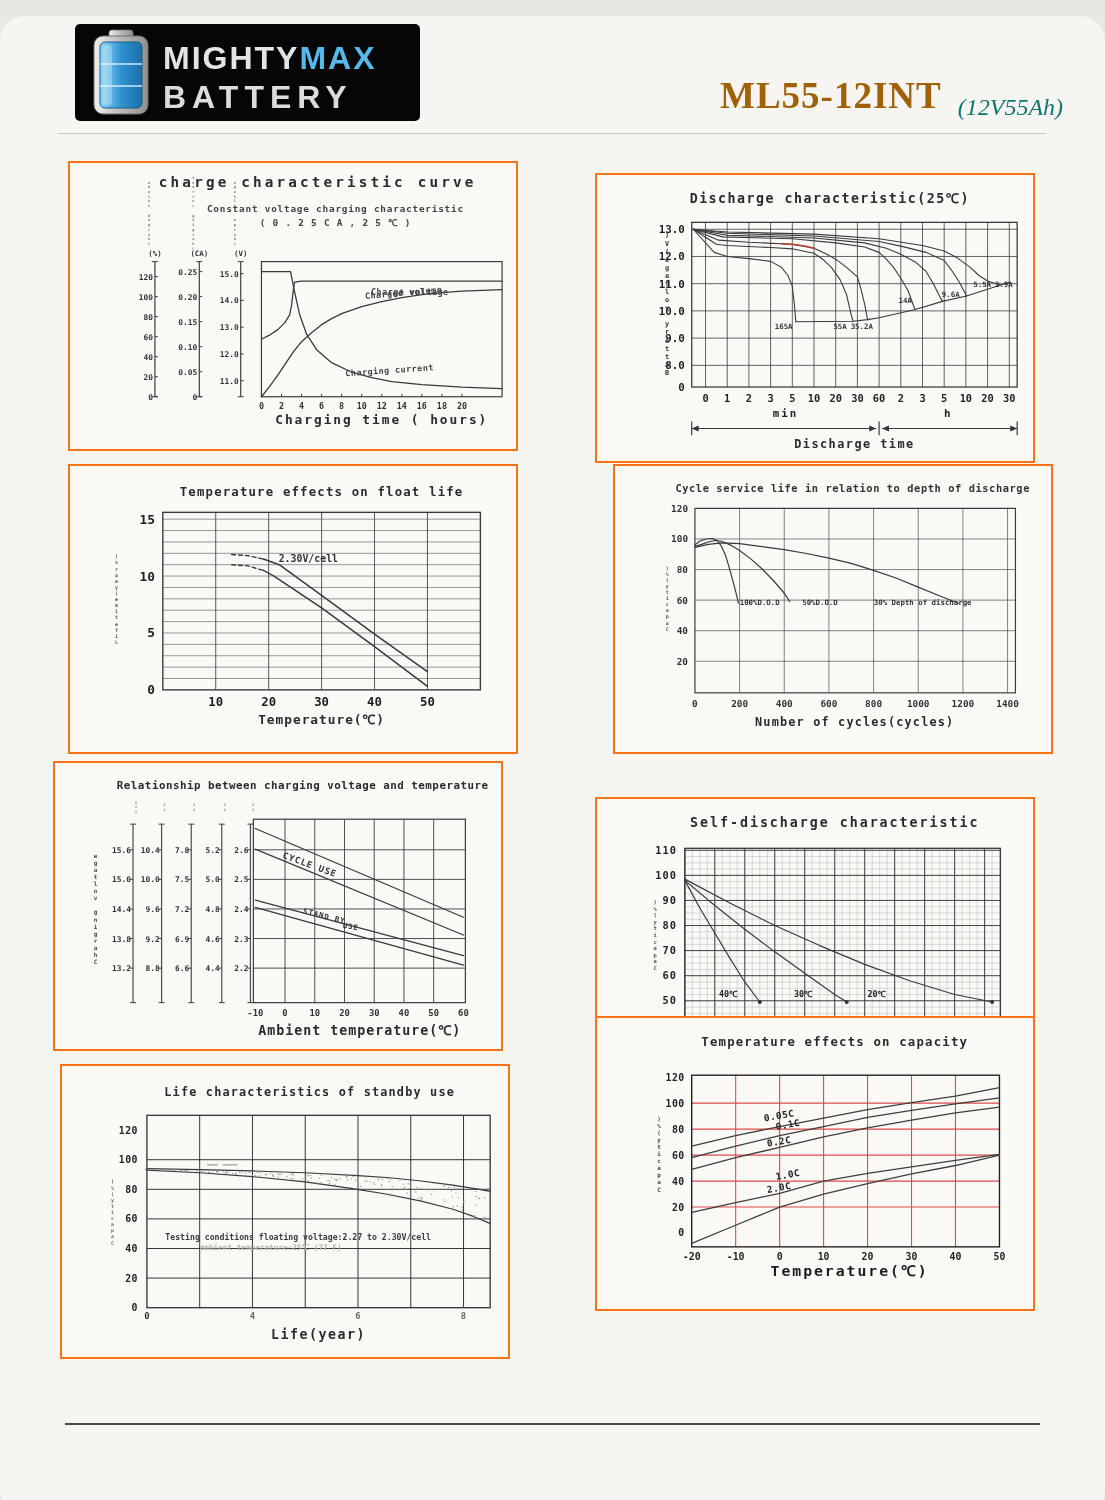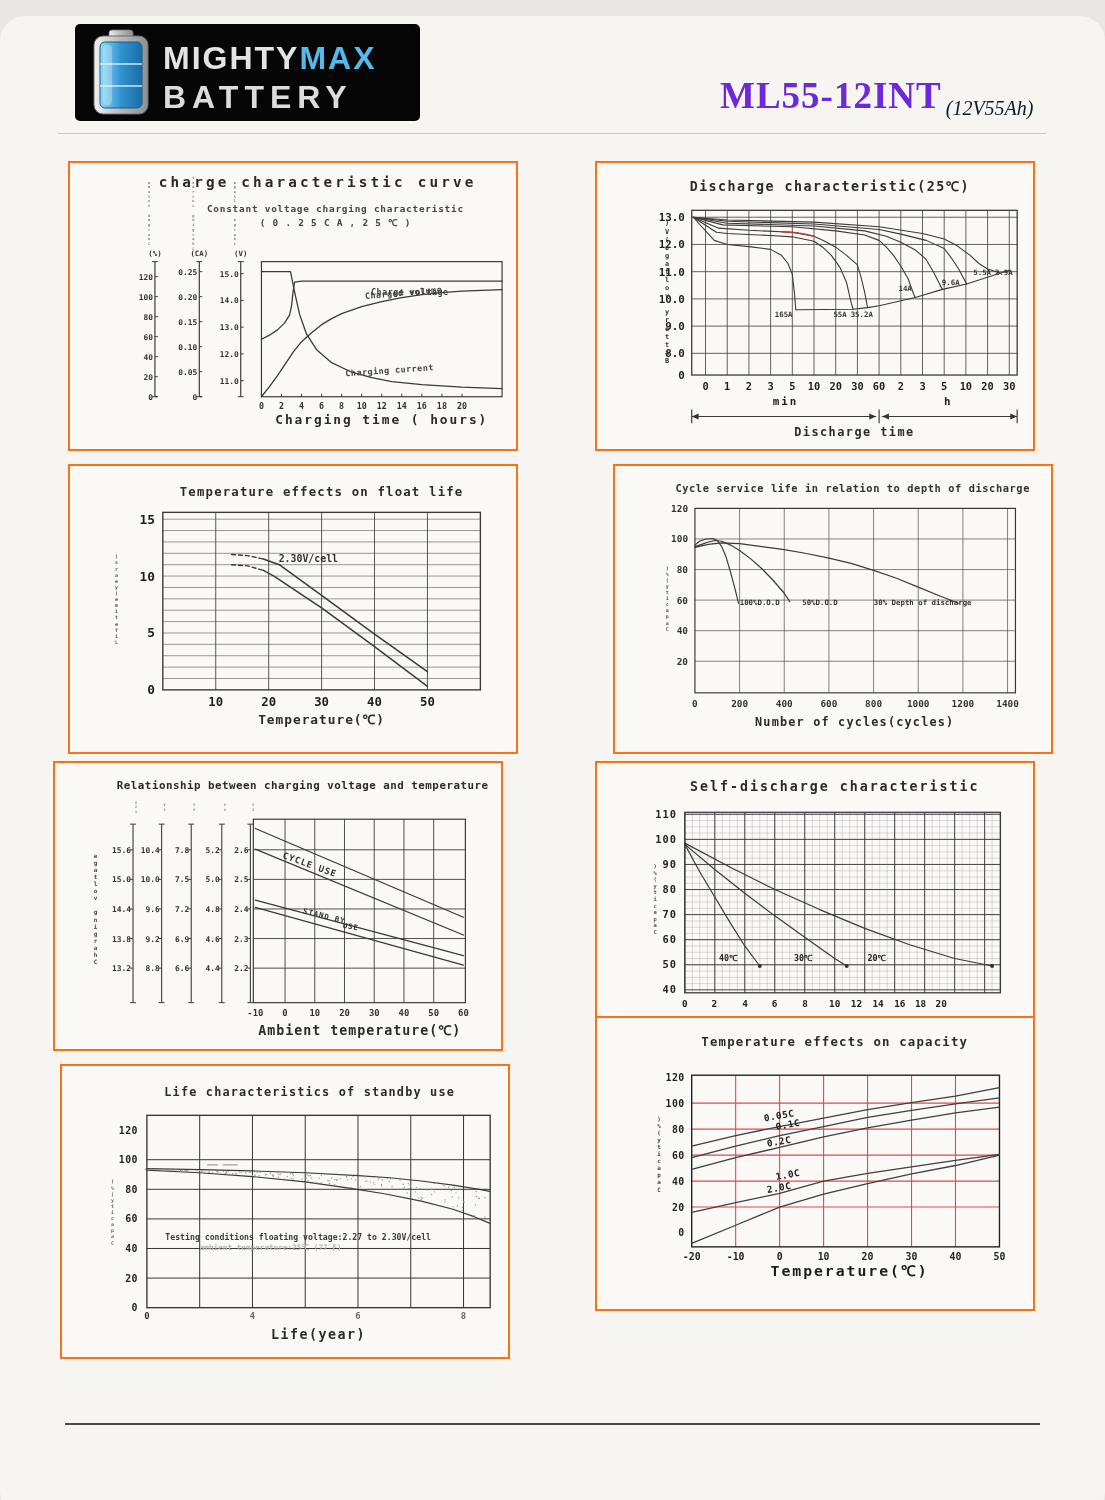--- a/index.html
+++ b/index.html
@@ -1,21 +1,21 @@
 <!DOCTYPE html>
 <html><head>
 <meta charset="utf-8">
 <style>
   html,body{margin:0;padding:0;background:#e8e7e4;}
   .page{position:relative;width:1105px;height:1500px;background:#f6f5f2;margin:16px auto;
         font-family:"Liberation Sans",sans-serif;overflow:hidden;border-radius:25px;}
   .logo{position:absolute;left:75px;top:8px;width:345px;height:97px;}
   .model{position:absolute;left:720px;top:58px;white-space:nowrap;}
-  .model .num{font-family:"Liberation Serif",serif;font-weight:bold;font-size:37px;color:#6d28d9;letter-spacing:1px;}
-  .model .cap{font-family:"Liberation Serif",serif;font-style:italic;font-size:20px;color:#0f172a;position:relative;top:7px;left:4px;}
+  .model .num{font-family:"Liberation Serif",serif;font-weight:bold;font-size:37px;color:#a16207;letter-spacing:1px;}
+  .model .cap{font-family:"Liberation Serif",serif;font-style:italic;font-size:24px;color:#0f766e;position:relative;top:7px;left:16px;}
   .hrule{position:absolute;left:58px;top:117px;width:988px;height:1px;background:#c9c8c4;}
   .brule{position:absolute;left:65px;top:1407px;width:975px;height:2px;background:#4a4947;}
   .panel{position:absolute;background:#faf9f6;border:2px solid #f97316;box-sizing:border-box;}
   .panel svg{display:block;}
   svg text{font-family:"DejaVu Sans Mono","Liberation Mono",monospace;font-weight:700;}
   .logotext{font-family:"Liberation Sans",sans-serif;font-weight:800;}
 </style>
 </head>
 <body>
 
@@ -179,21 +179,21 @@
         <text x="166" y="78.39999999999999" font-size="3.6" text-anchor="middle" fill="#777" letter-spacing="0">h</text>
         <text x="166" y="83.2" font-size="3.6" text-anchor="middle" fill="#777" letter-spacing="0">C</text>
         <polyline points="193,110.14814814814817 222.48333333333335,110.14814814814817 224.00833333333333,117.75925925925928 226.55,130.44444444444446 231.63333333333333,153.27777777777777 238.75,173.57407407407408 248.91666666666666,189.30370370370372 264.1666666666667,202.4962962962963 284.5,212.13703703703703 304.8333333333333,217.71851851851852 325.16666666666663,221.77777777777777 355.66666666666663,224.82222222222222 396.33333333333337,227.35925925925926 437,228.88148148148147" fill="none" stroke="#3a3a3a" stroke-width="1.3" stroke-linejoin="round" stroke-linecap="round"></polyline>
         <polyline points="193,178.67326732673266 201.13333333333333,174.6039603960396 209.26666666666665,169.17821782178217 216.38333333333333,162.3960396039604 221.46666666666667,154.25742574257427 223.5,144.76237623762373 225.025,131.19801980198017 226.55,120.88910891089108 233.66666666666666,119.80396039603957 437,119.80396039603957" fill="none" stroke="#3a3a3a" stroke-width="1.3" stroke-linejoin="round" stroke-linecap="round"></polyline>
         <polyline points="193,237 201.13333333333333,226.85185185185185 209.26666666666665,215.6888888888889 217.4,203.51111111111112 225.53333333333333,191.33333333333334 233.66666666666666,181.1851851851852 243.83333333333334,172.05185185185184 254,163.93333333333334 264.1666666666667,157.84444444444443 274.3333333333333,152.77037037037036 294.6666666666667,145.66666666666669 315,140.5925925925926 335.33333333333337,136.53333333333336 355.66666666666663,133.48888888888888 376,131.45925925925926 396.33333333333337,129.93703703703704 437,128.4148148148148" fill="none" stroke="#3a3a3a" stroke-width="1.3" stroke-linejoin="round" stroke-linecap="round"></polyline>
         <text x="337.3666666666667" y="134.5037037037037" font-size="8.5" text-anchor="middle" fill="#444" letter-spacing="0.5" transform="rotate(-5 337.3666666666667 134.5037037037037)">Charged volume</text>
         <text x="343.4666666666667" y="133.91089108910893" font-size="8.5" text-anchor="middle" fill="#444" letter-spacing="0.5">Charge voltage</text>
         <text x="323.1333333333333" y="213.15185185185186" font-size="8.5" text-anchor="middle" fill="#444" letter-spacing="0.5" transform="rotate(-4 323.1333333333333 213.15185185185186)">Charging current</text>
       </svg>
     </section>
-  <section class="panel" style="left:595px;top:145px;width:440px;height:290px">
+  <section class="panel" style="left:595px;top:157px;width:440px;height:290px">
       <svg width="436" height="286" viewBox="0 0 440 290">
         <text x="235" y="28" font-size="13.5" text-anchor="middle" fill="#2b2b2b" letter-spacing="1.5">Discharge characteristic(25℃)</text>
         <rect x="95" y="48" width="330" height="167" fill="none" stroke="#3a3a3a" stroke-width="1.3"></rect>
         <line x1="109" y1="48" x2="109" y2="215" stroke="#3a3a3a" stroke-width="0.8"></line>
         <line x1="131" y1="48" x2="131" y2="215" stroke="#3a3a3a" stroke-width="0.8"></line>
         <line x1="153" y1="48" x2="153" y2="215" stroke="#3a3a3a" stroke-width="0.8"></line>
         <line x1="175" y1="48" x2="175" y2="215" stroke="#3a3a3a" stroke-width="0.8"></line>
         <line x1="197" y1="48" x2="197" y2="215" stroke="#3a3a3a" stroke-width="0.8"></line>
         <line x1="219" y1="48" x2="219" y2="215" stroke="#3a3a3a" stroke-width="0.8"></line>
         <line x1="241" y1="48" x2="241" y2="215" stroke="#3a3a3a" stroke-width="0.8"></line>
@@ -506,21 +506,21 @@
         <polyline points="202,66.39999999999998 413,156.40000000000006" fill="none" stroke="#3a3a3a" stroke-width="1.3" stroke-linejoin="round" stroke-linecap="round"></polyline>
         <polyline points="202,87.40000000000006 413,174.4000000000001" fill="none" stroke="#3a3a3a" stroke-width="1.3" stroke-linejoin="round" stroke-linecap="round"></polyline>
         <polyline points="202,138.99999999999997 413,195.40000000000003" fill="none" stroke="#3a3a3a" stroke-width="1.3" stroke-linejoin="round" stroke-linecap="round"></polyline>
         <polyline points="202,146.50000000000009 413,205.00000000000006" fill="none" stroke="#3a3a3a" stroke-width="1.3" stroke-linejoin="round" stroke-linecap="round"></polyline>
         <text x="256.25714285714287" y="106.00000000000001" font-size="9" text-anchor="middle" fill="#333" letter-spacing="1" transform="rotate(20 256.25714285714287 106.00000000000001)">CYCLE USE</text>
         <text x="271.3285714285714" y="157.60000000000008" font-size="7.5" text-anchor="middle" fill="#333" letter-spacing="1" transform="rotate(14 271.3285714285714 157.60000000000008)">STAND BY</text>
         <text x="298.45714285714286" y="168.4000000000001" font-size="7.5" text-anchor="middle" fill="#333" letter-spacing="1" transform="rotate(10 298.45714285714286 168.4000000000001)">USE</text>
         <text x="308" y="276" font-size="13.5" text-anchor="middle" fill="#2b2b2b" letter-spacing="1">Ambient temperature(℃)</text>
       </svg>
     </section>
-  <section class="panel" style="left:595px;top:745px;width:440px;height:290px">
+  <section class="panel" style="left:595px;top:781px;width:440px;height:290px">
       <svg width="436" height="286" viewBox="0 0 440 290">
         <text x="240" y="28" font-size="13.5" text-anchor="middle" fill="#2b2b2b" letter-spacing="2">Self-discharge characteristic</text>
         <line x1="88" y1="50" x2="88" y2="233" stroke="#9a9a9a" stroke-width="0.35"></line>
         <line x1="95.6" y1="50" x2="95.6" y2="233" stroke="#9a9a9a" stroke-width="0.35"></line>
         <line x1="103.19999999999999" y1="50" x2="103.19999999999999" y2="233" stroke="#9a9a9a" stroke-width="0.35"></line>
         <line x1="110.79999999999998" y1="50" x2="110.79999999999998" y2="233" stroke="#9a9a9a" stroke-width="0.35"></line>
         <line x1="118.39999999999998" y1="50" x2="118.39999999999998" y2="233" stroke="#9a9a9a" stroke-width="0.35"></line>
         <line x1="125.99999999999997" y1="50" x2="125.99999999999997" y2="233" stroke="#9a9a9a" stroke-width="0.35"></line>
         <line x1="133.59999999999997" y1="50" x2="133.59999999999997" y2="233" stroke="#9a9a9a" stroke-width="0.35"></line>
         <line x1="141.19999999999996" y1="50" x2="141.19999999999996" y2="233" stroke="#9a9a9a" stroke-width="0.35"></line>

